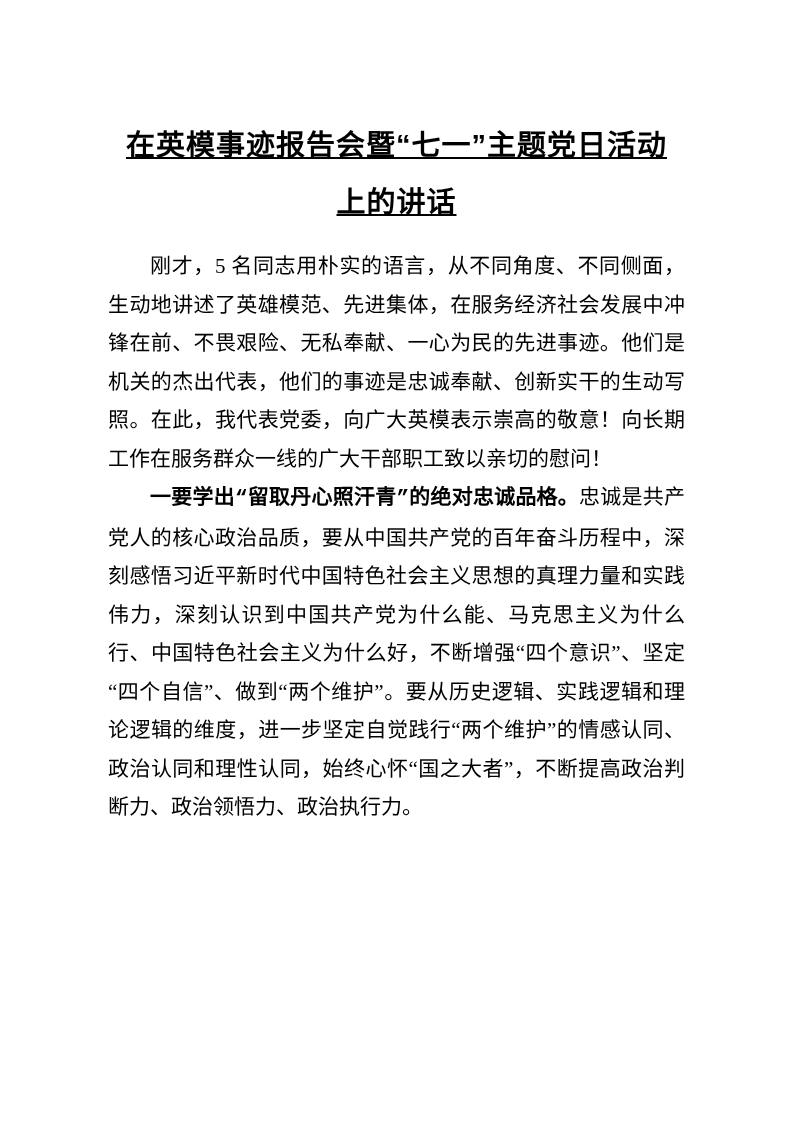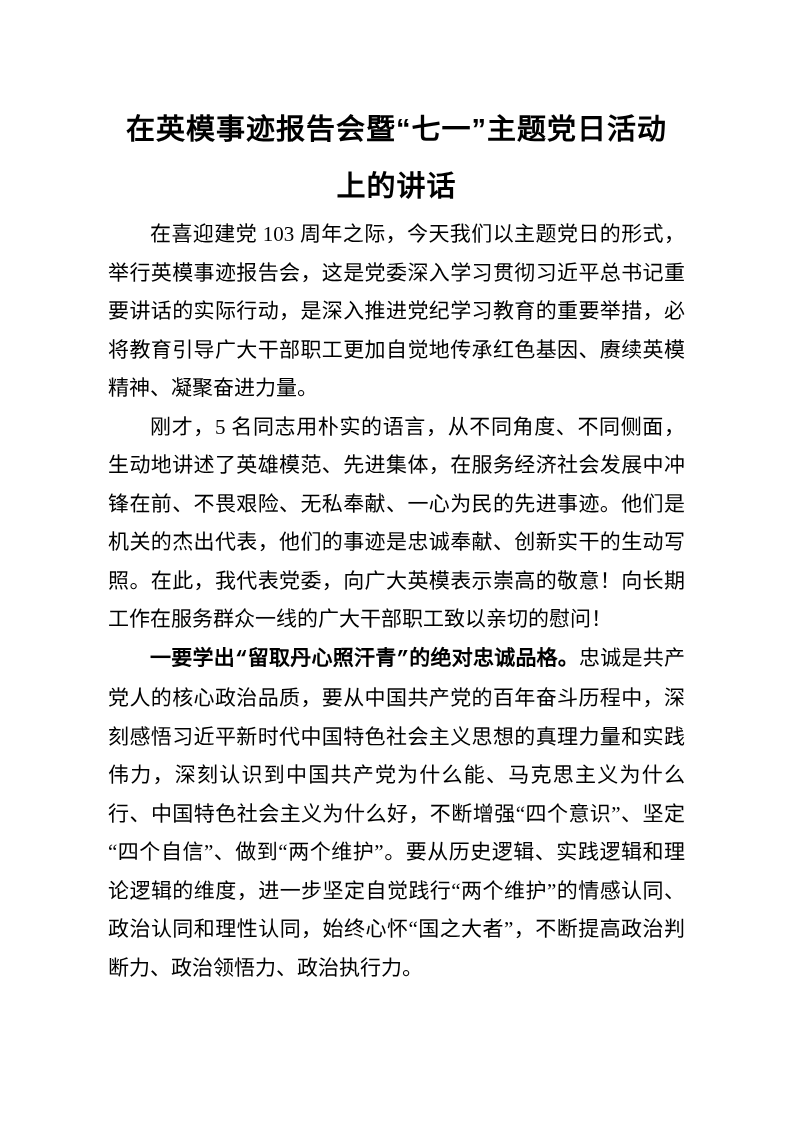--- a/index.html
+++ b/index.html
@@ -12,29 +12,30 @@
     width: 793px;
     height: 1122px;
     margin: 0 auto;
     background: #ffffff;
     box-sizing: border-box;
     padding: 0 108px;
     overflow: hidden;
     color: #000000;
   }
   .doc-title {
-    margin: 0;
+    margin: 16px;
     padding-top: 101px;
     font-family: "Liberation Sans", "DejaVu Sans", sans-serif;
     font-weight: 700;
     font-size: 29px;
     line-height: 57px;
     text-align: center;
     white-space: pre-line;
     letter-spacing: 1px;
+    text-decoration: underline;
   }
   .doc-body {
     margin-top: 0;
     font-family: "Liberation Serif", "DejaVu Serif", serif;
     font-size: 21px;
     line-height: 38.5px;
     text-align: justify;
   }
   .doc-body p {
     margin: 0;
@@ -46,19 +47,18 @@
   }
 </style>
 </head>
 <body>
 
 <div class="page">
   <h1 class="doc-title">在英模事迹报告会暨“七一”主题党日活动
 上的讲话</h1>
 
   <div class="doc-body">
-    <p><span>在喜迎建党 103 周年之际，今天我们以主题党日的形式，举行英模事迹报告会，这是党委深入学习贯彻习近平总书记重要讲话的实际行动，是深入推进党纪学习教育的重要举措，必将教育引导广大干部职工更加自觉地传承红色基因、赓续英模精神、凝聚奋进力量。</span></p>
 
     <p><span>刚才，5 名同志用朴实的语言，从不同角度、不同侧面，生动地讲述了英雄模范、先进集体，在服务经济社会发展中冲锋在前、不畏艰险、无私奉献、一心为民的先进事迹。他们是机关的杰出代表，他们的事迹是忠诚奉献、创新实干的生动写照。在此，我代表党委，向广大英模表示崇高的敬意！向长期工作在服务群众一线的广大干部职工致以亲切的慰问！</span></p>
 
     <p><strong class="para-lead">一要学出“留取丹心照汗青”的绝对忠诚品格。</strong><span>忠诚是共产党人的核心政治品质，要从中国共产党的百年奋斗历程中，深刻感悟习近平新时代中国特色社会主义思想的真理力量和实践伟力，深刻认识到中国共产党为什么能、马克思主义为什么行、中国特色社会主义为什么好，不断增强“四个意识”、坚定“四个自信”、做到“两个维护”。要从历史逻辑、实践逻辑和理论逻辑的维度，进一步坚定自觉践行“两个维护”的情感认同、政治认同和理性认同，始终心怀“国之大者”，不断提高政治判断力、政治领悟力、政治执行力。</span></p>
   </div>
 </div>
 
 </body></html>

